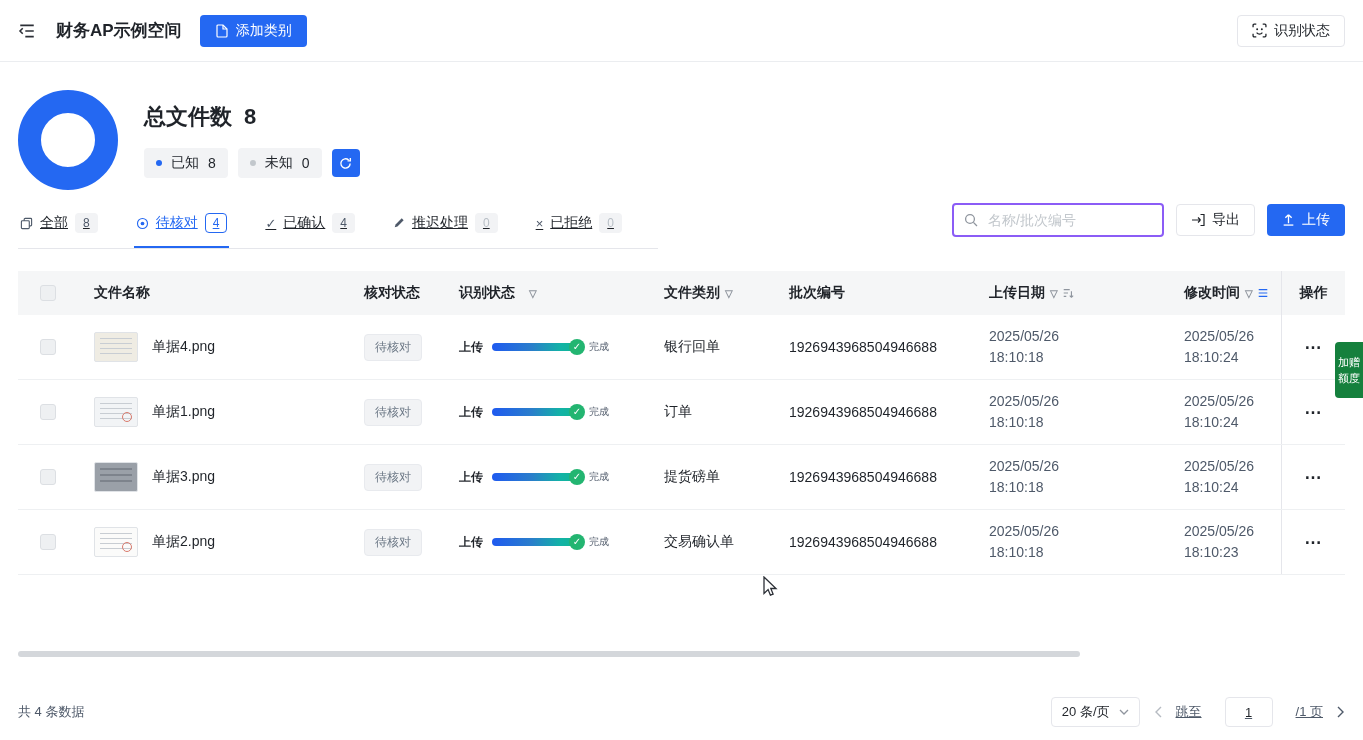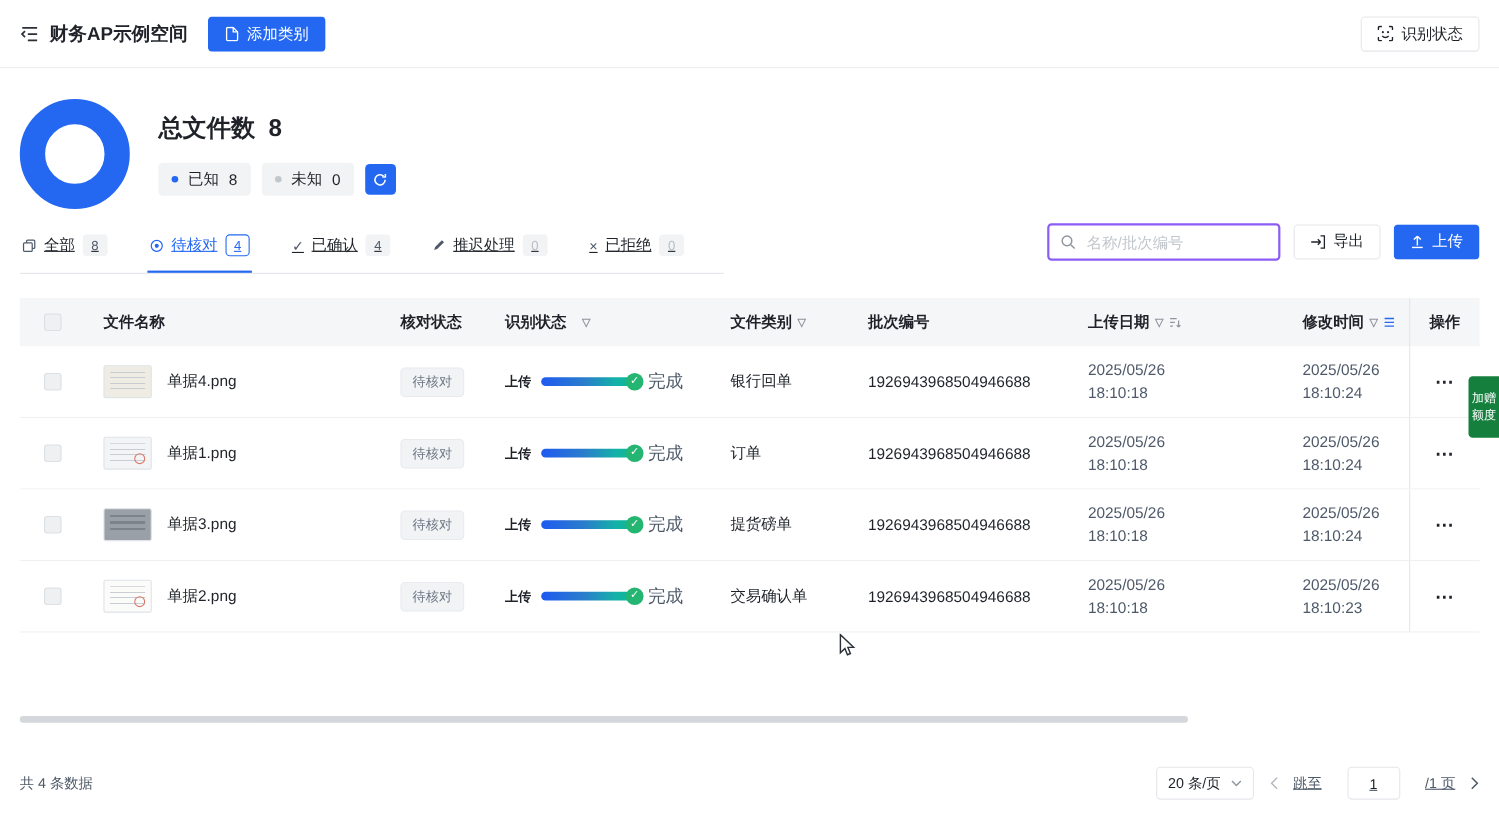--- a/index.html
+++ b/index.html
@@ -2,21 +2,21 @@
 <html><head>
 <meta charset="utf-8">
 <style>
   * { box-sizing: border-box; }
   body { margin: 0; background: #f7f8fa; font-family: "Liberation Sans", sans-serif; color: #1f2329; }
   .page { position: relative; width: 1363px; height: 740px; background: #fff; overflow: hidden; }
 
   
   .topbar { height: 62px; display: flex; align-items: center; padding: 0 18px; border-bottom: 1px solid #ebedf0; }
   .icon-btn { display: inline-flex; align-items: center; justify-content: center; cursor: pointer; color: #2b2f36; }
-  .title { font-size: 17px; font-weight: 700; margin-left: 9px; white-space: nowrap; }
+  .title { font-size: 17px; font-weight: 700; margin-left: 20px; white-space: nowrap; }
   .btn { display: inline-flex; align-items: center; gap: 7px; border-radius: 4px; font-size: 14px; height: 32px; padding: 0 14px; cursor: pointer; border: 1px solid transparent; white-space: nowrap; }
   .btn-primary { background: #2468F2; color: #fff; }
   .btn-plain { background: #fff; border-color: #e5e6eb; color: #1f2329; }
   .add-cat { margin-left: 18px; }
   .spacer { flex: 1; }
 
   
   .stats { display: flex; padding: 28px 18px 4px; }
   .donut { width: 100px; height: 100px; border-radius: 50%; border: 23px solid #2468F2; flex: none; }
   .stats-info { margin-left: 26px; padding-top: 12px; }
@@ -74,21 +74,21 @@
   .tbody .trow:nth-child(4) .thumb { background: #fbfbfa; }
   .tbody .trow:nth-child(2) .thumb::after, .tbody .trow:nth-child(4) .thumb::after { content: ""; position: absolute; right: 5px; bottom: 4px; width: 8px; height: 8px; border: 1px solid #d97a6c; border-radius: 50%; }
 
   .fname { margin-left: 14px; color: #1f2329; cursor: pointer; }
   .status-chip { display: inline-block; background: #f2f3f5; border: 1px solid #e8eaee; border-radius: 4px; padding: 4px 10px; font-size: 12px; color: #6b7785; }
 
   .recog-label { font-size: 12px; color: #1f2329; font-weight: 700; white-space: nowrap; }
   .progress { position: relative; width: 88px; height: 8px; border-radius: 4px; flex: none;
               background: linear-gradient(90deg, #1f5af0 0%, #2a7ecb 45%, #12b3a6 78%, #13b78f 100%); }
   .check-circle { position: absolute; right: -5px; top: -4px; width: 16px; height: 16px; border-radius: 50%; background: #23b571; color: #fff; font-size: 10px; line-height: 16px; text-align: center; }
-  .recog-done { font-size: 16px; color: #4e5969; }
+  .recog-done { font-size: 10px; color: #4e5969; }
 
   .more { font-size: 17px; font-weight: 700; letter-spacing: 1px; cursor: pointer; color: #1f2329; line-height: 1; }
 
   
   .side-tab { position: absolute; right: 0; top: 342px; width: 28px; background: #15803d; color: #fff; border-radius: 4px 0 0 4px; padding: 12px 3px; font-size: 11px; line-height: 16px; text-align: center; cursor: pointer; word-break: break-all; }
 
   
   .hscroll { position: absolute; left: 18px; top: 651px; width: 1062px; height: 6px; border-radius: 3px; background: #d4d7db; cursor: pointer; }
 
   

